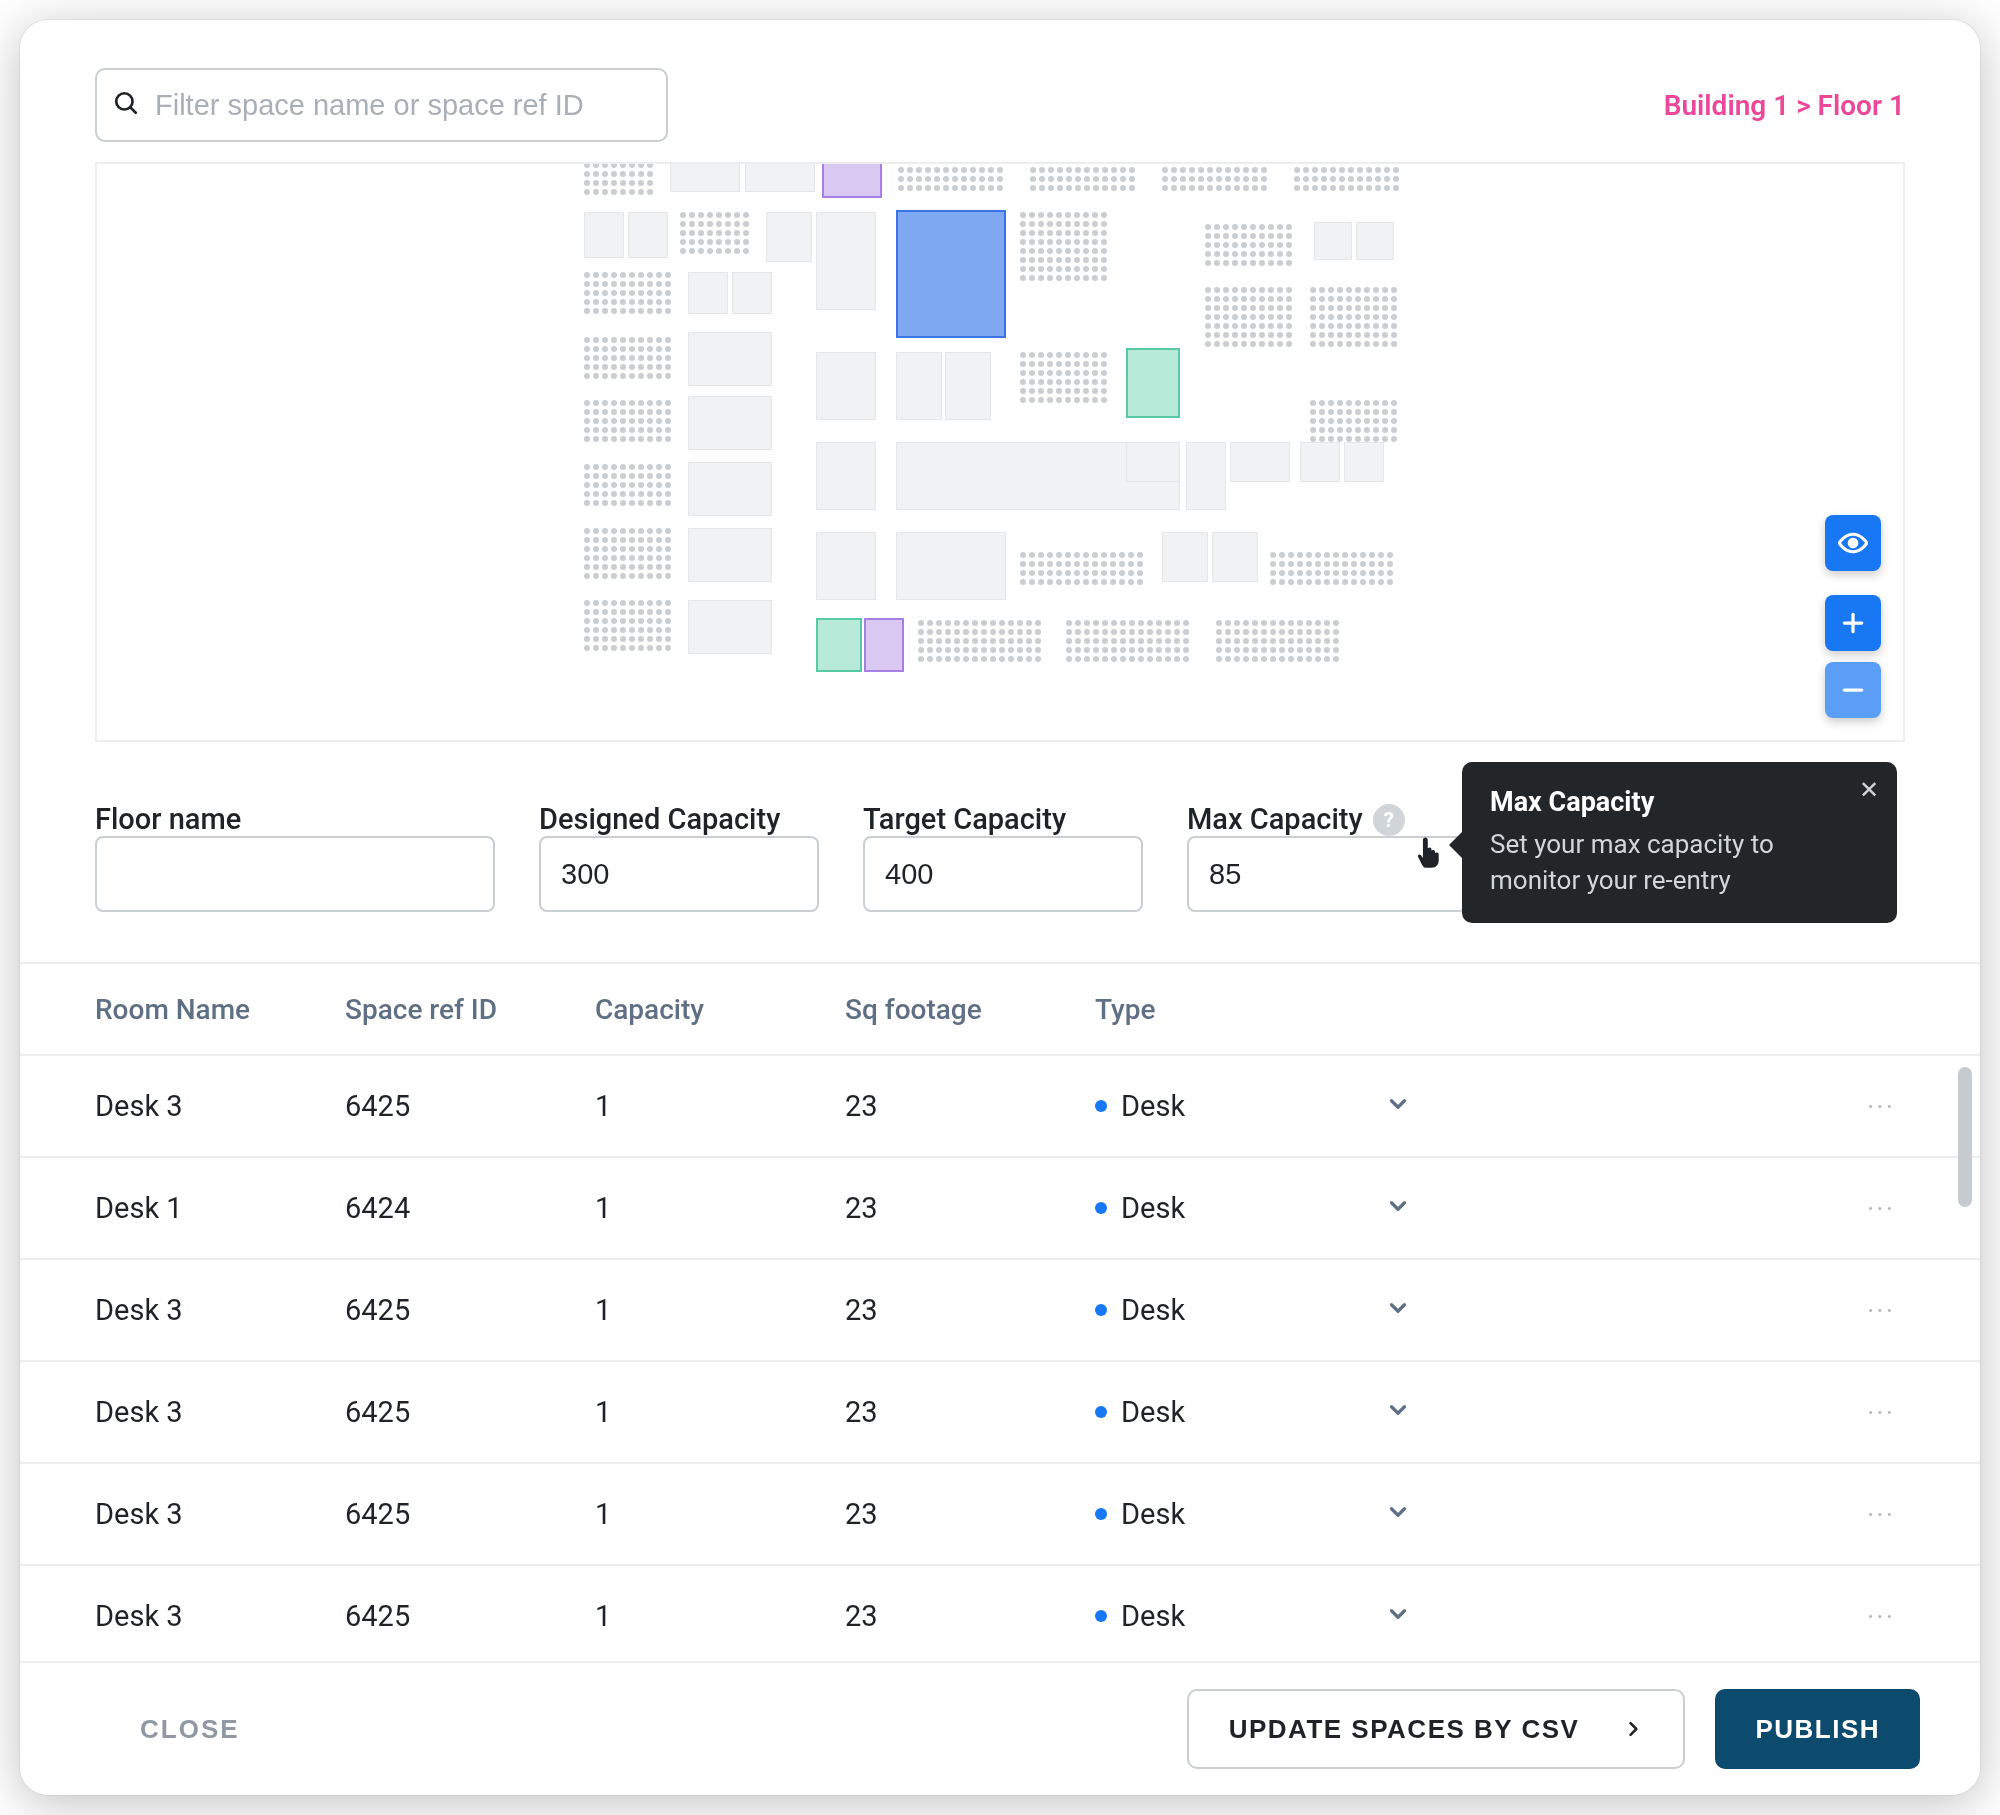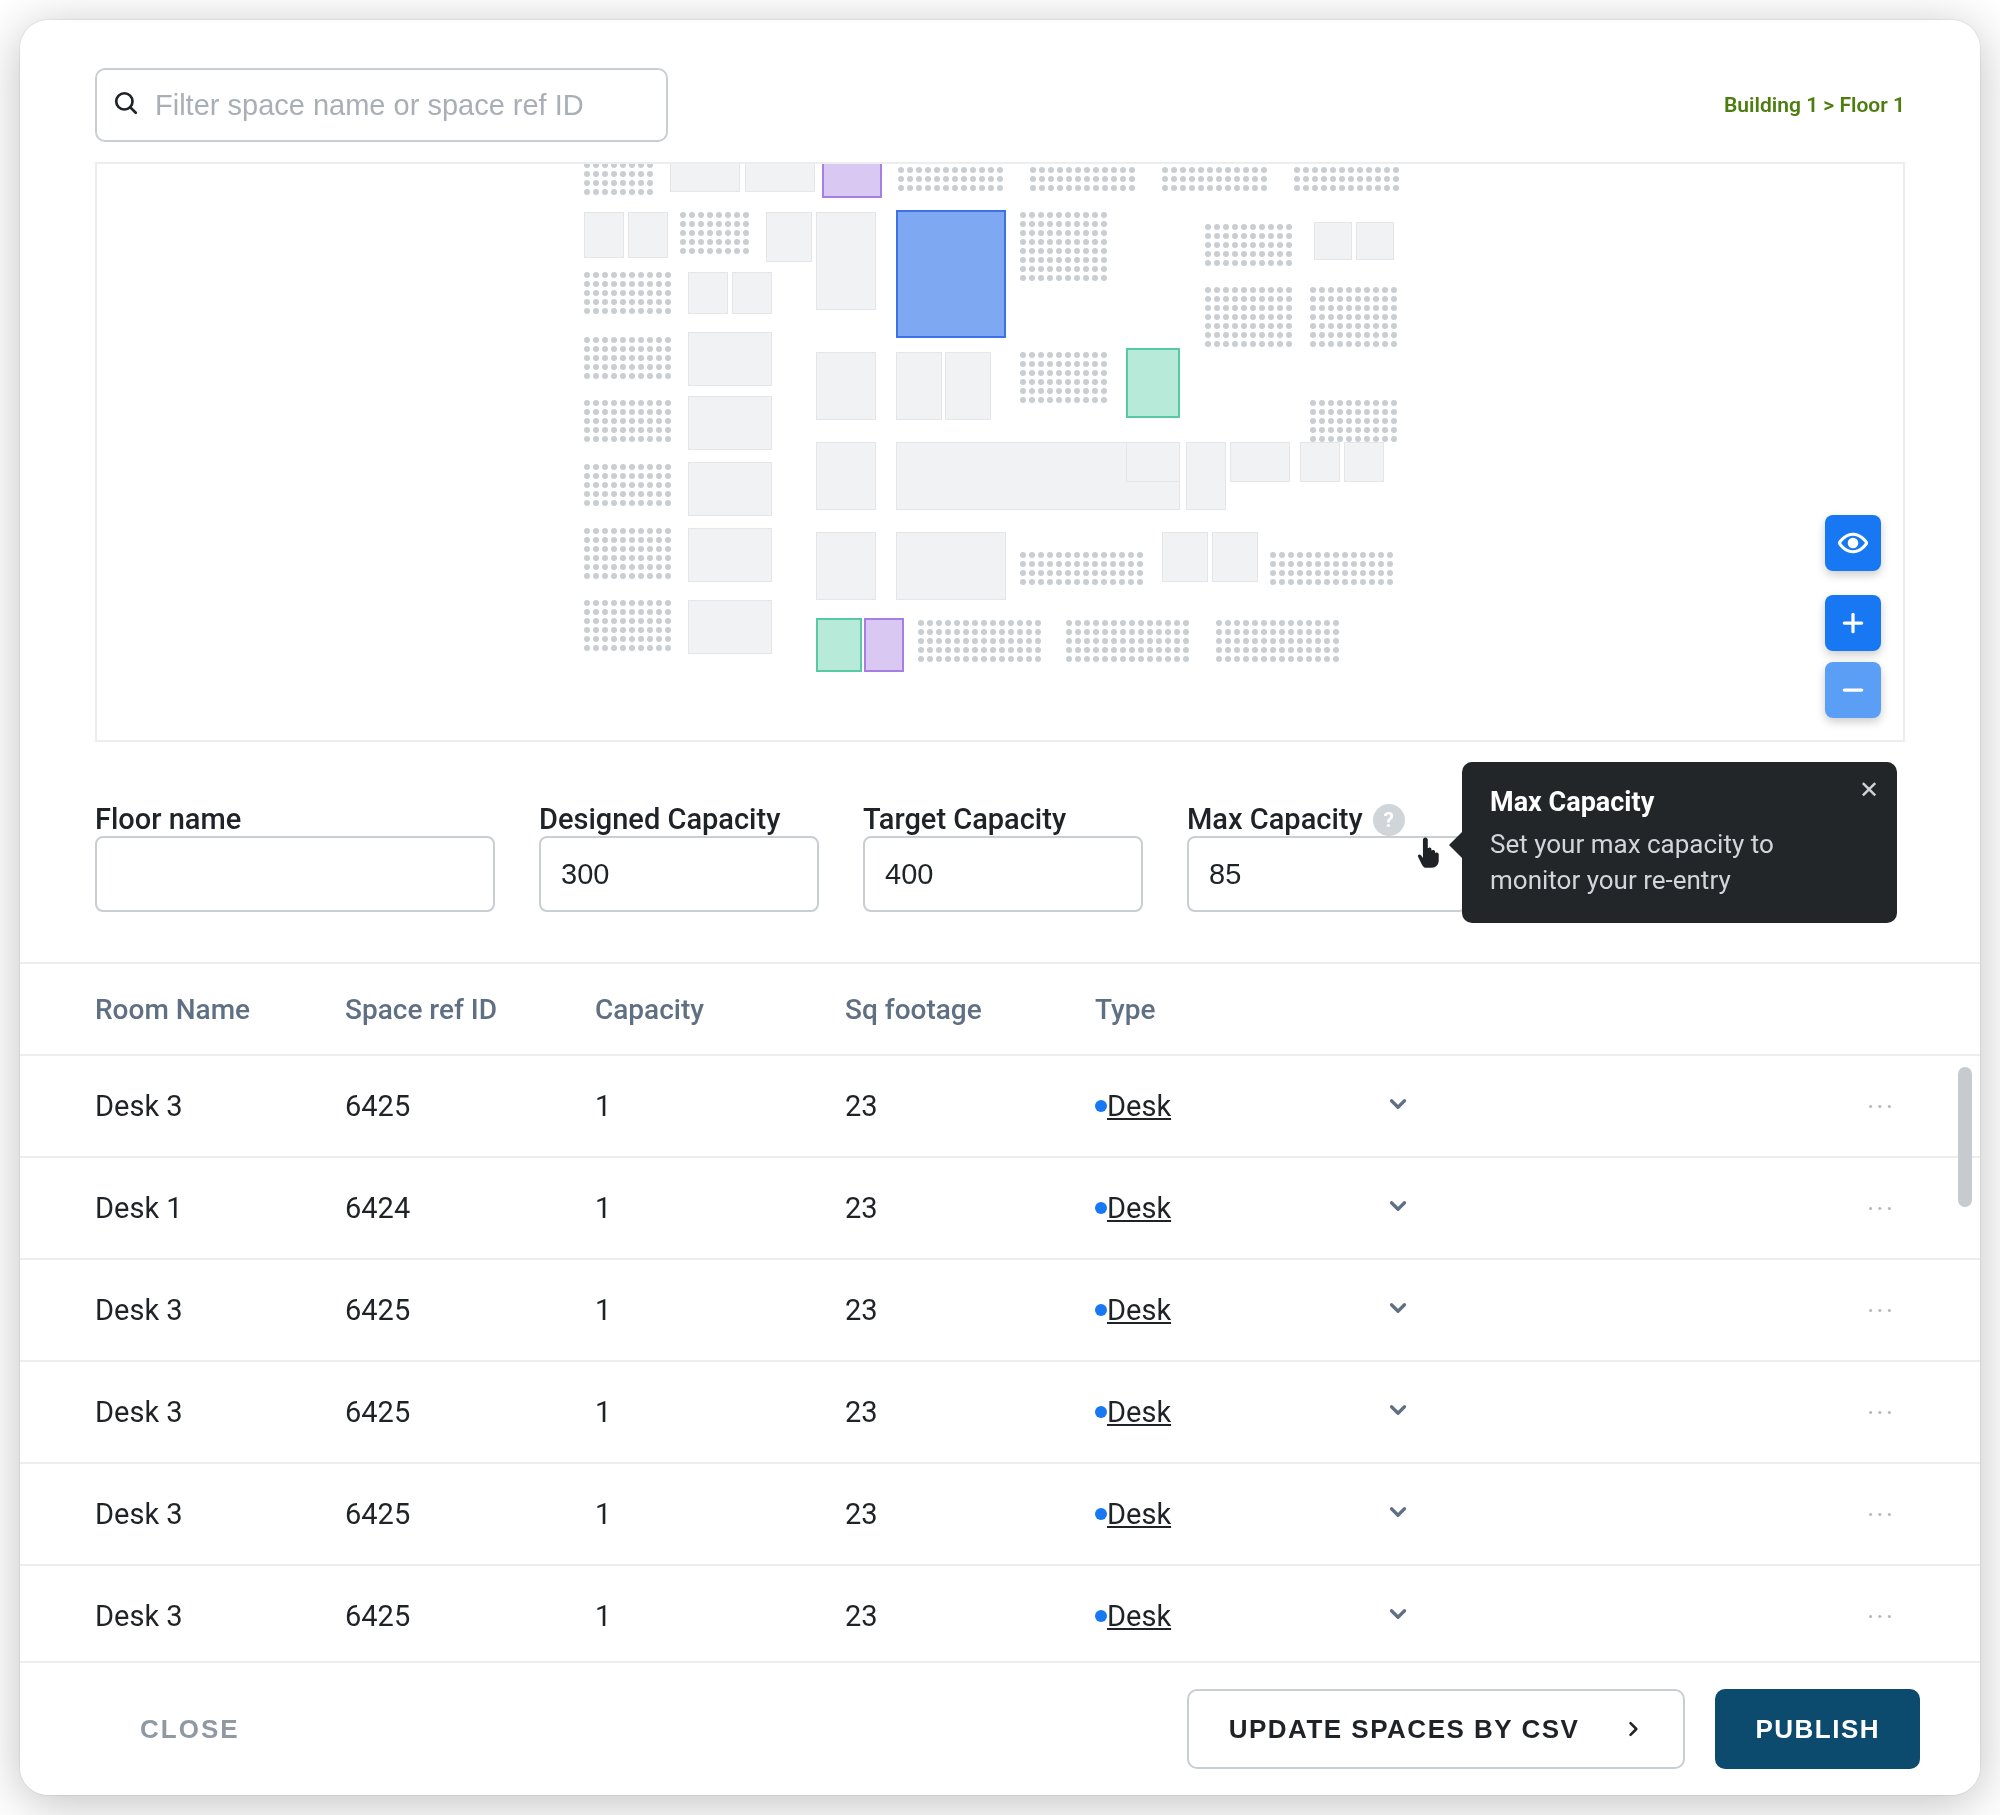--- a/index.html
+++ b/index.html
@@ -43,22 +43,22 @@
   }
   .filter-input::placeholder { color: #a8afb6; }
   .search-icon {
     position: absolute;
     left: 18px;
     top: 50%;
     transform: translateY(-50%);
     color: #1f2328;
   }
   .breadcrumb {
-    font-size: 21px;
-    color: #4d7c0f;
+    font-size: 28px;
+    color: #ec4899;
     font-weight: 600;
   }
   
   .floorplan-wrap {
     margin: 0 75px;
     border: 2px solid #ebedef;
     height: 580px;
     position: relative;
     overflow: hidden;
   }
@@ -174,21 +174,21 @@
     display: grid;
     grid-template-columns: 250px 250px 250px 250px 290px 120px 1fr 110px;
     align-items: center;
     padding: 0 75px;
     border-bottom: 2px solid #ecedef;
     height: 102px;
   }
   .thead { height: 92px; border-bottom: 2px solid #ecedef; }
   .th { font-size: 28px; color: #607084; font-weight: 500; }
   .td { font-size: 29px; color: #1f2328; }
-  .type-cell { display:flex; align-items:center; gap:0;text-decoration:underline; }
+  .type-cell { display:flex; align-items:center; gap:14px; }
   .type-dot { width:12px; height:12px; border-radius:50%; background:#1877f2; }
   .chev {
     color:#607084; cursor:pointer;
   }
   .row-more { color:#b2b8bf; font-size:28px; text-align:right; letter-spacing:2px; cursor:pointer; padding-right:10px;}
   .scroll-rail {
     position:absolute;
     right: 8px;
     top: 103px;
     bottom: 10px;

